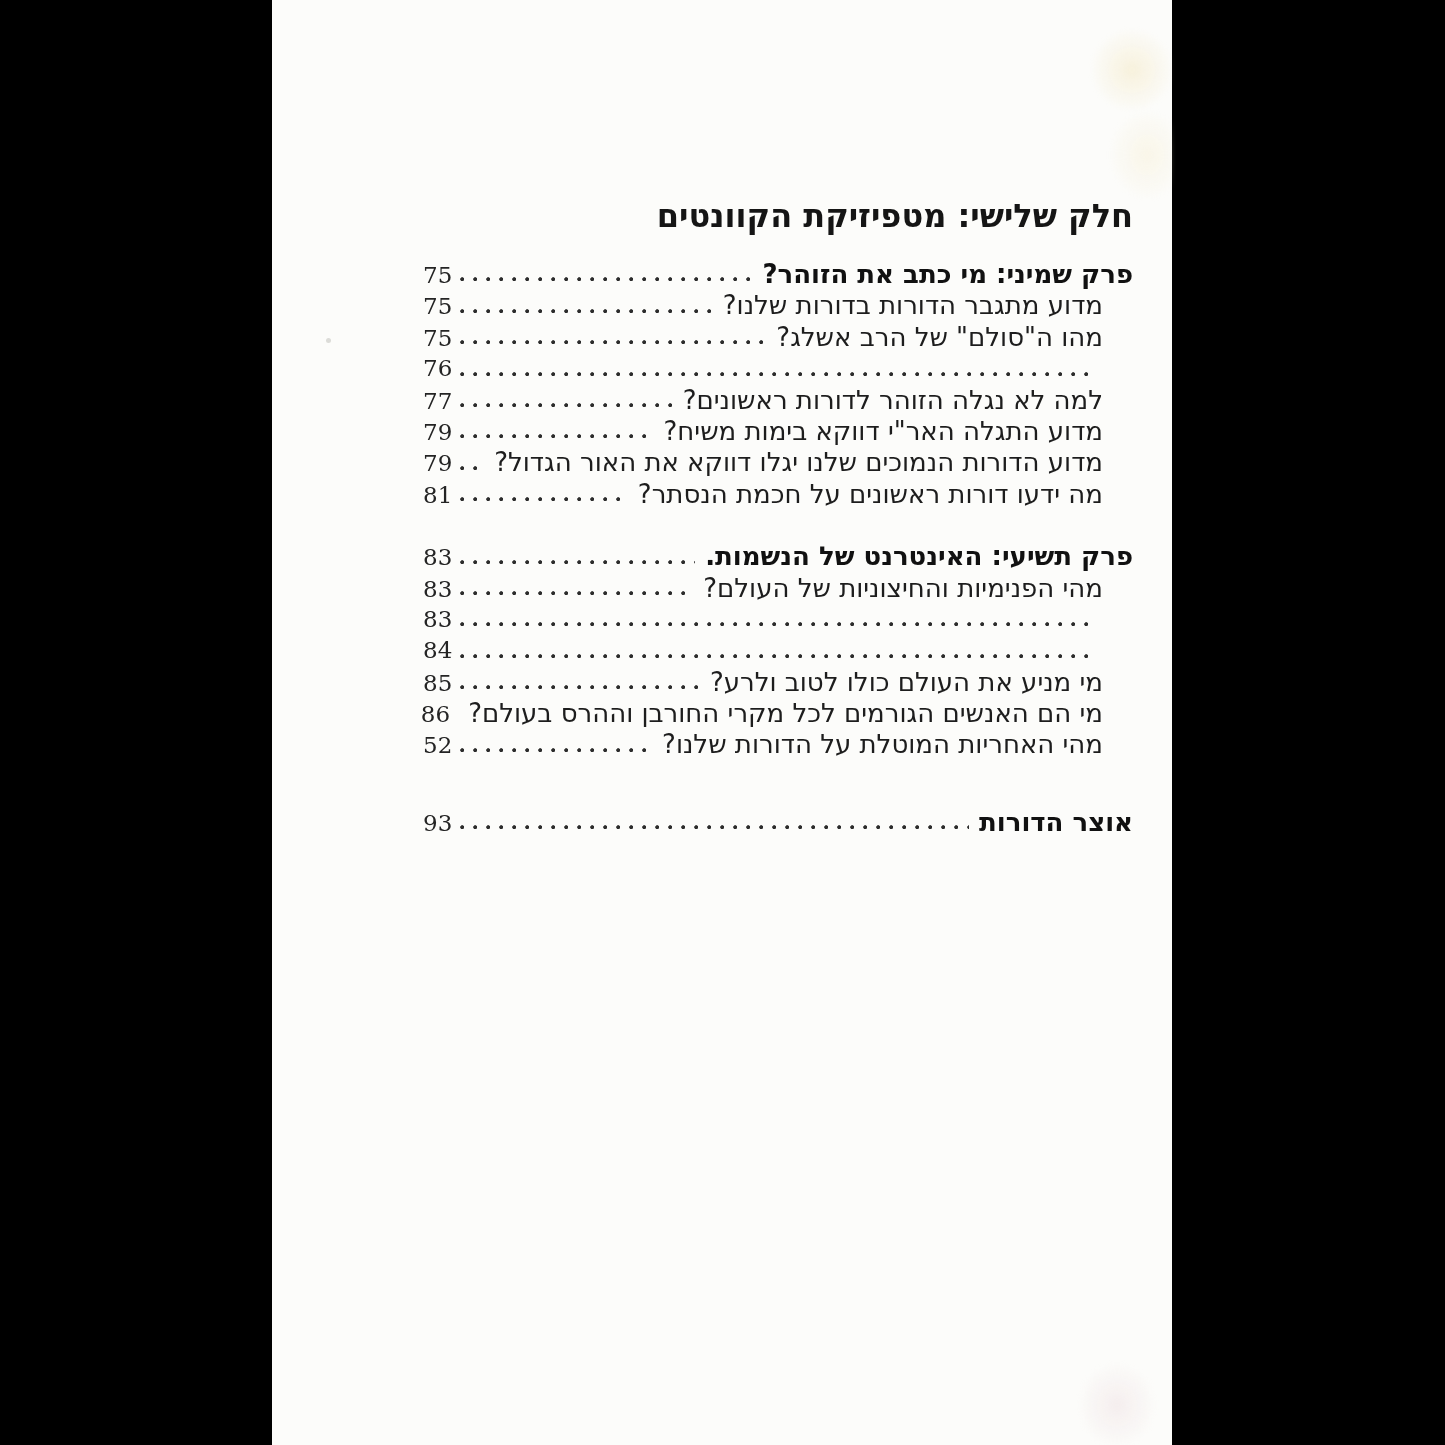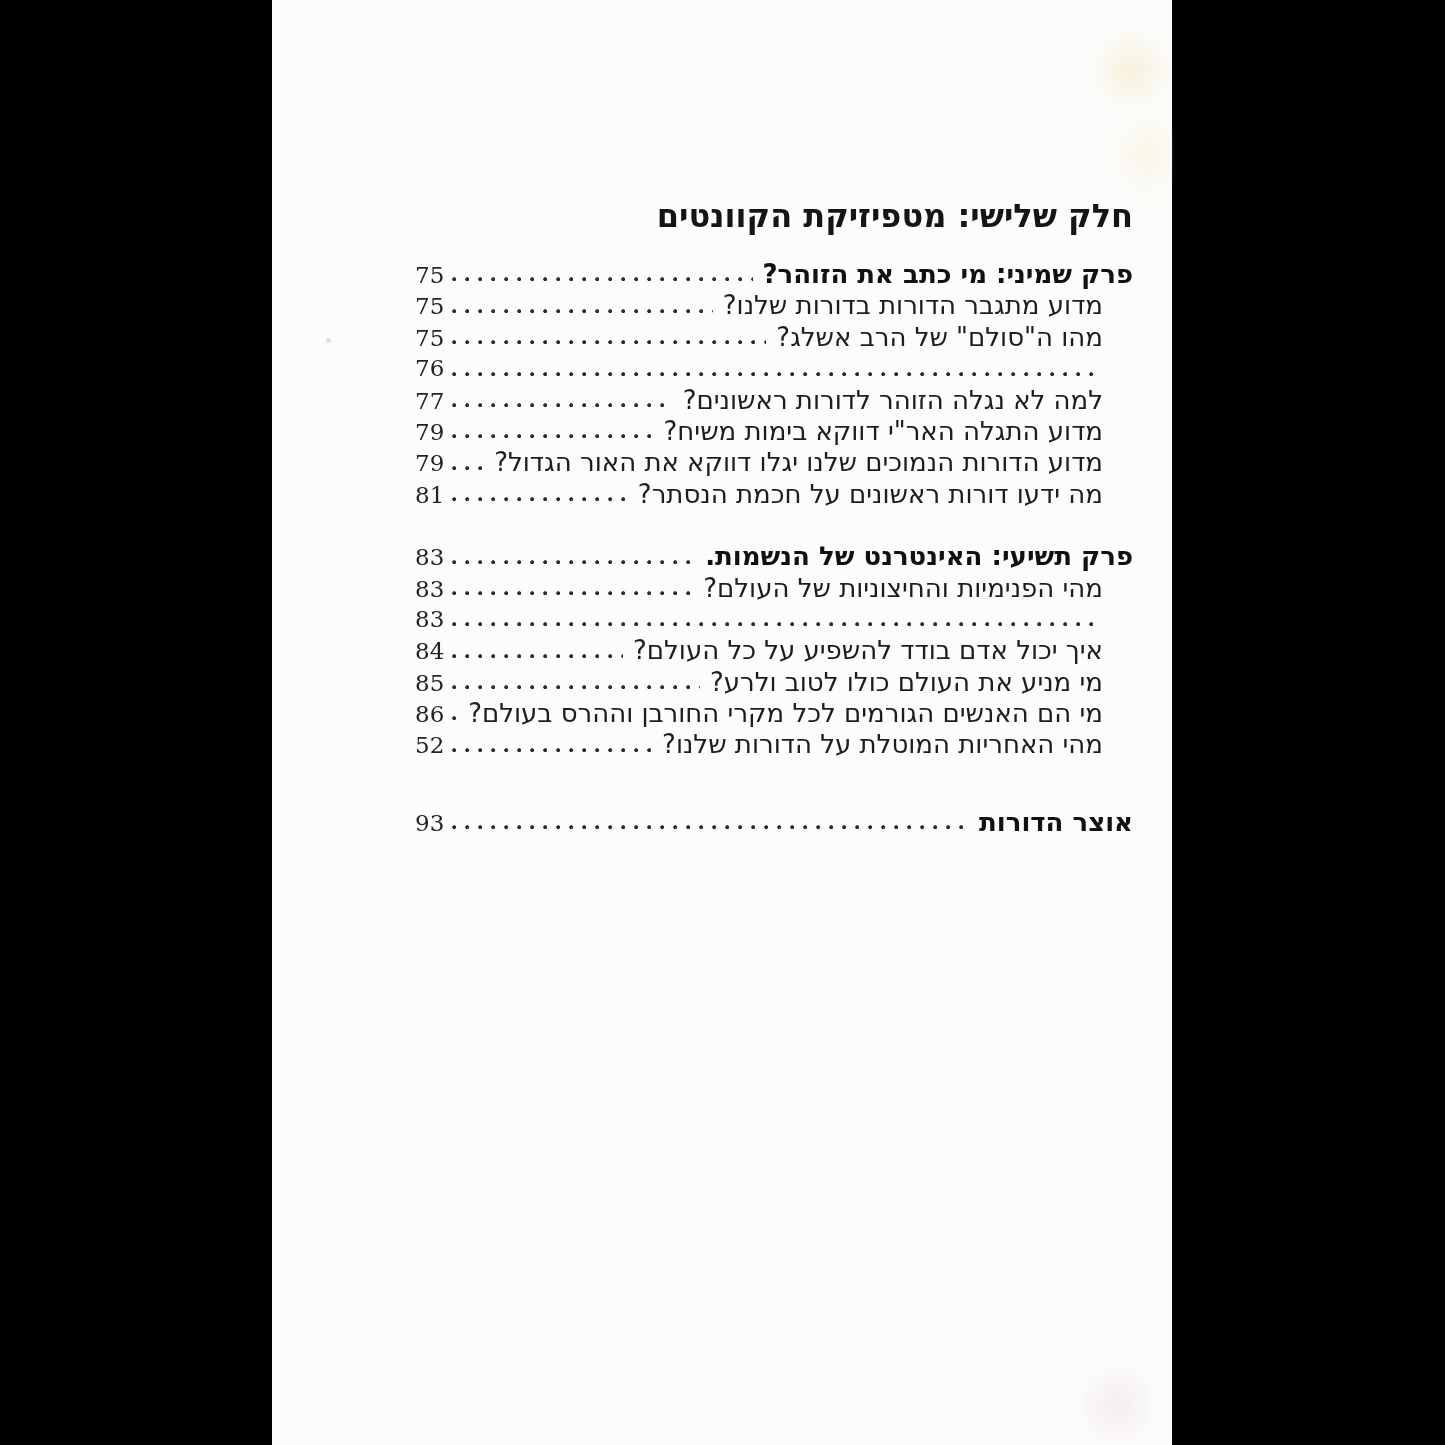--- a/index.html
+++ b/index.html
@@ -100,20 +100,21 @@
     background-repeat: repeat-x;
   }
 
   .pagenum {
     flex: 0 0 auto;
     font-family: "DejaVu Serif", serif;
     font-weight: normal;
     font-size: 23px;
     color: #242424;
     direction: ltr;
+    margin-left: 8px;
   }
 
   .section-2 { margin-top: 31px; }
   .glossary  { margin-top: 46px; }
 </style>
 </head>
 <body>
 
 <div class="stage">
   <div class="page">
@@ -175,21 +176,20 @@
       <div class="toc-row sub">
         <span class="entry-label">מהי הפנימיות והחיצוניות של העולם?</span>
         <span class="leader"></span>
         <span class="pagenum">83</span>
       </div>
       <div class="toc-row sub">
         <span class="leader"></span>
         <span class="pagenum">83</span>
       </div>
       <div class="toc-row sub">
-        <span class="entry-label">איך יכול אדם בודד להשפיע על כל העולם?</span>
         <span class="leader"></span>
         <span class="pagenum">84</span>
       </div>
       <div class="toc-row sub">
         <span class="entry-label">מי מניע את העולם כולו לטוב ולרע?</span>
         <span class="leader"></span>
         <span class="pagenum">85</span>
       </div>
       <div class="toc-row sub">
         <span class="entry-label">מי הם האנשים הגורמים לכל מקרי החורבן וההרס בעולם?</span>

